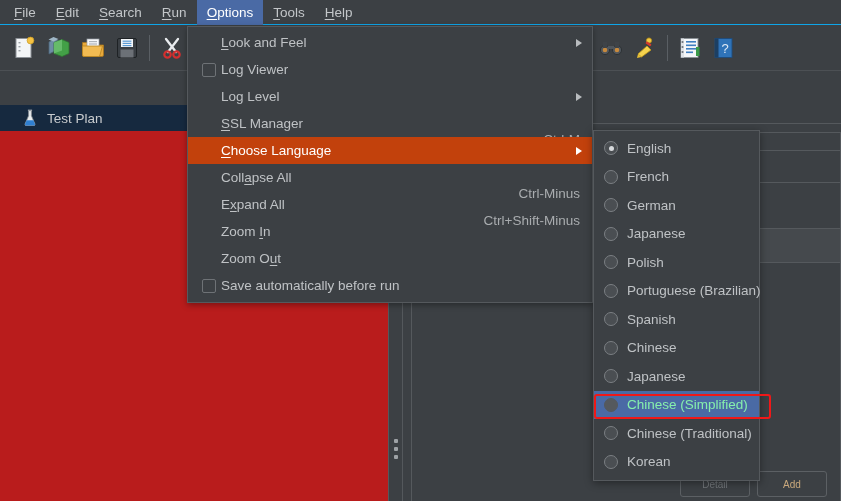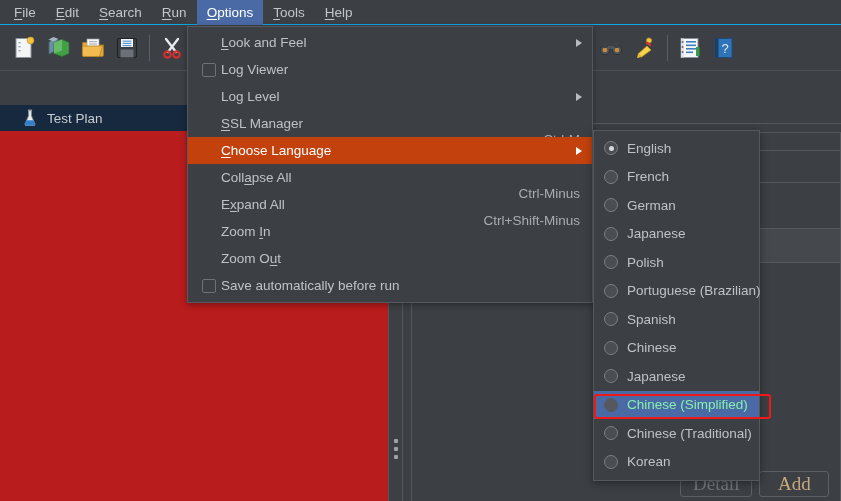--- a/index.html
+++ b/index.html
@@ -160,26 +160,25 @@
     left: 680px; top: 471px;
     display: flex; gap: 7px;
   }
   .btn {
     height: 26px;
     min-width: 70px;
     border: 1px solid #5c6064;
     border-radius: 3px;
     background: #3c4044;
     display: flex; align-items: center; justify-content: center;
-    font-size: 19px;
+    font-size: 10px;
     color: #c9a87c;
     cursor: default;
     padding: 0 12px;
     box-sizing: border-box;
-    font-family: Liberation Serif, serif;
   }
   .btn.disabled { color: #73777b; }
 
   
   .menu-popup {
     position: absolute;
     left: 187px; top: 26px;
     width: 406px;
     background: #3c4044;
     border: 1px solid #55595d;

